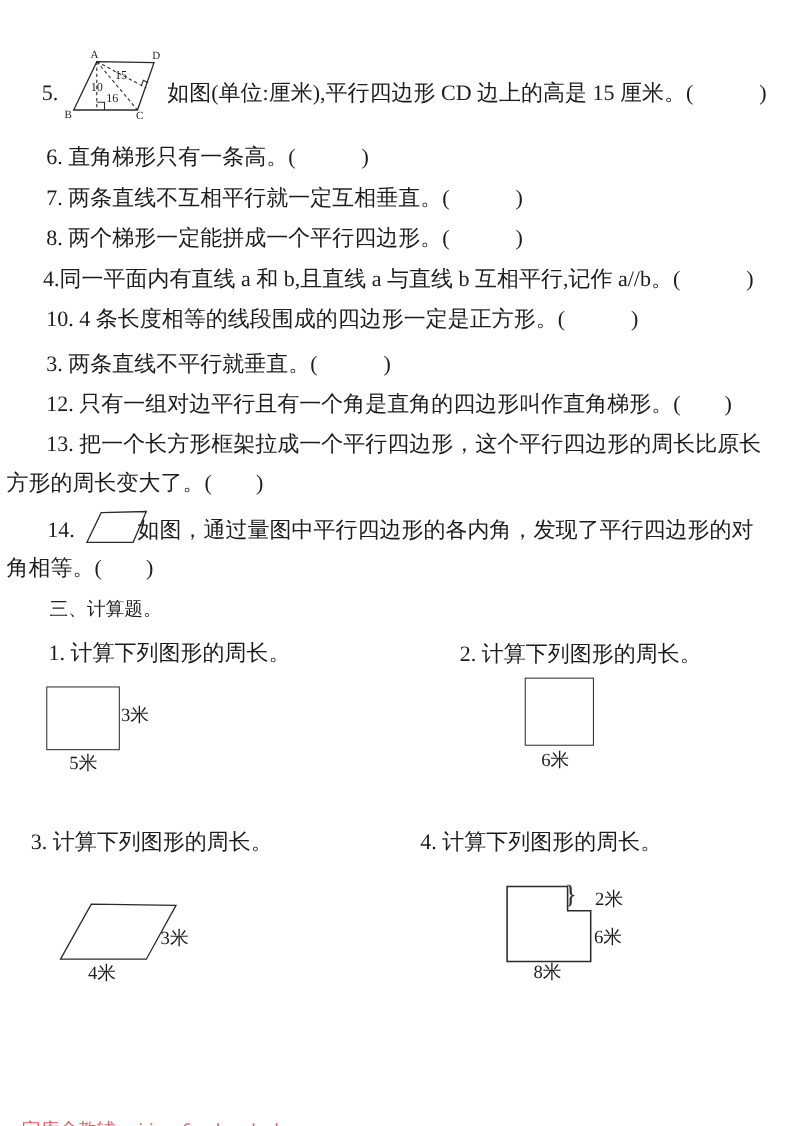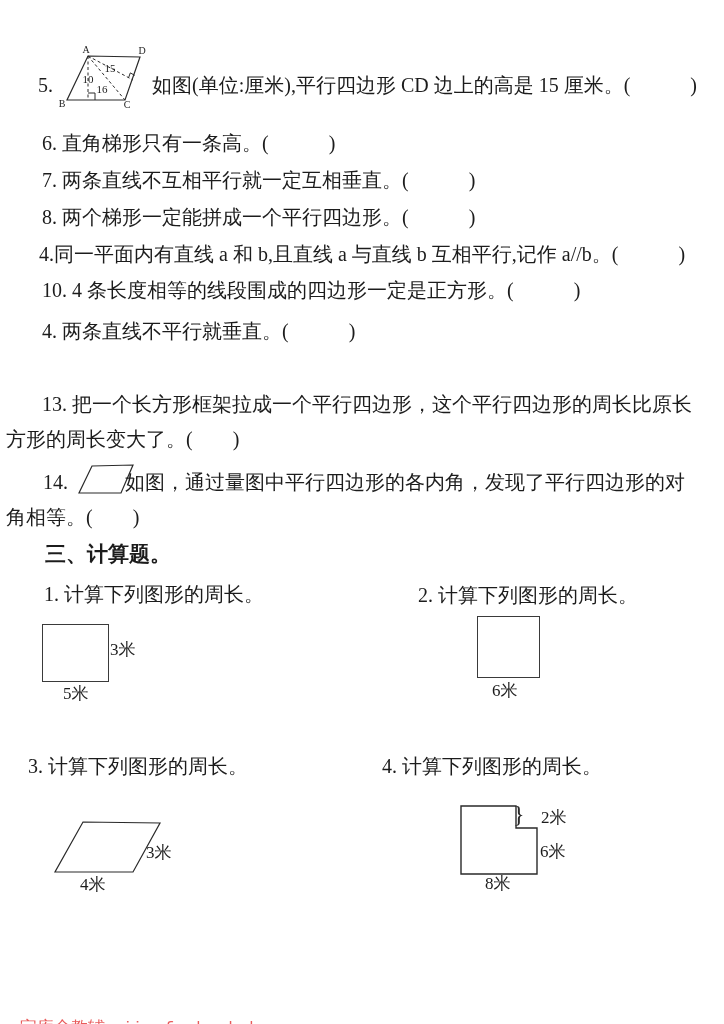--- a/index.html
+++ b/index.html
@@ -2,21 +2,21 @@
 <html><head>
 <meta charset="utf-8">
 <style>
   html,body{margin:0;padding:0;background:#e9e9e9;}
   .page{
     position:relative;width:724px;height:1024px;background:#ffffff;
     font-family:"Liberation Serif","DejaVu Serif",serif;color:#1c1c1c;
     overflow:hidden;margin:0 auto;
   }
   .ln{position:absolute;white-space:pre;font-size:20px;line-height:24px;}
-  .section-title{position:absolute;white-space:pre;font-size:21px;font-weight:bold;line-height:26px;}
+  .section-title{position:absolute;white-space:pre;font-size:17px;font-weight:normal;line-height:26px;}
   .shape-label{position:absolute;white-space:pre;font-size:17px;line-height:20px;}
   .rect-shape{position:absolute;border:1.5px solid #3a3a3a;background:#fff;}
   svg{position:absolute;overflow:visible;}
   svg text{font-family:"Liberation Serif","DejaVu Serif",serif;fill:#1c1c1c;}
   .brace{position:absolute;font-size:24px;line-height:28px;color:#2a2a2a;font-family:"Liberation Serif",serif;}
   .footer{position:absolute;left:4px;top:998px;white-space:pre;}
   .footer .cn{font-size:17px;}
   .footer .url{font-size:16px;font-family:"Liberation Mono","DejaVu Sans Mono",monospace;letter-spacing:1px;}
 </style>
 </head>
@@ -42,21 +42,22 @@
     <text x="47" y="51" font-size="11" text-anchor="middle">16</text>
   </svg>
 
   <div class="ln" style="left:152px;top:73px;">如图(单位:厘米),平行四边形 CD 边上的高是 15 厘米。(　　　)</div>
 
   <div class="ln" style="left:42px;top:131px;">6. 直角梯形只有一条高。(　　　)</div>
   <div class="ln" style="left:42px;top:168px;">7. 两条直线不互相平行就一定互相垂直。(　　　)</div>
   <div class="ln" style="left:42px;top:205px;">8. 两个梯形一定能拼成一个平行四边形。(　　　)</div>
   <div class="ln" style="left:39px;top:242px;">4.同一平面内有直线 a 和 b,且直线 a 与直线 b 互相平行,记作 a//b。(　　　)</div>
   <div class="ln" style="left:42px;top:278px;">10. 4 条长度相等的线段围成的四边形一定是正方形。(　　　)</div>
-  <div class="ln" style="left:42px;top:319px;">4. 两条直线不平行就垂直。(　　　)</div>
+  <div class="ln" style="left:42px;top:319px;">3. 两条直线不平行就垂直。(　　　)</div>
+  <div class="ln" style="left:42px;top:356px;">12. 只有一组对边平行且有一个角是直角的四边形叫作直角梯形。(　　)</div>
 
   <div class="ln" style="left:42px;top:392px;">13. 把一个长方形框架拉成一个平行四边形，这个平行四边形的周长比原长</div>
   <div class="ln" style="left:6px;top:427px;">方形的周长变大了。(　　)</div>
 
   <div class="ln" style="left:43px;top:470px;text-align:right;">14.</div>
   <svg style="left:76px;top:460px;" width="62" height="38" viewBox="0 0 62 38">
     <path d="M16,6 L57,5 L45,33 L3,33 Z" fill="none" stroke="#2a2a2a" stroke-width="1.2"></path>
   </svg>
   <div class="ln" style="left:125px;top:470px;">如图，通过量图中平行四边形的各内角，发现了平行四边形的对</div>
   <div class="ln" style="left:6px;top:505px;">角相等。(　　)</div>

